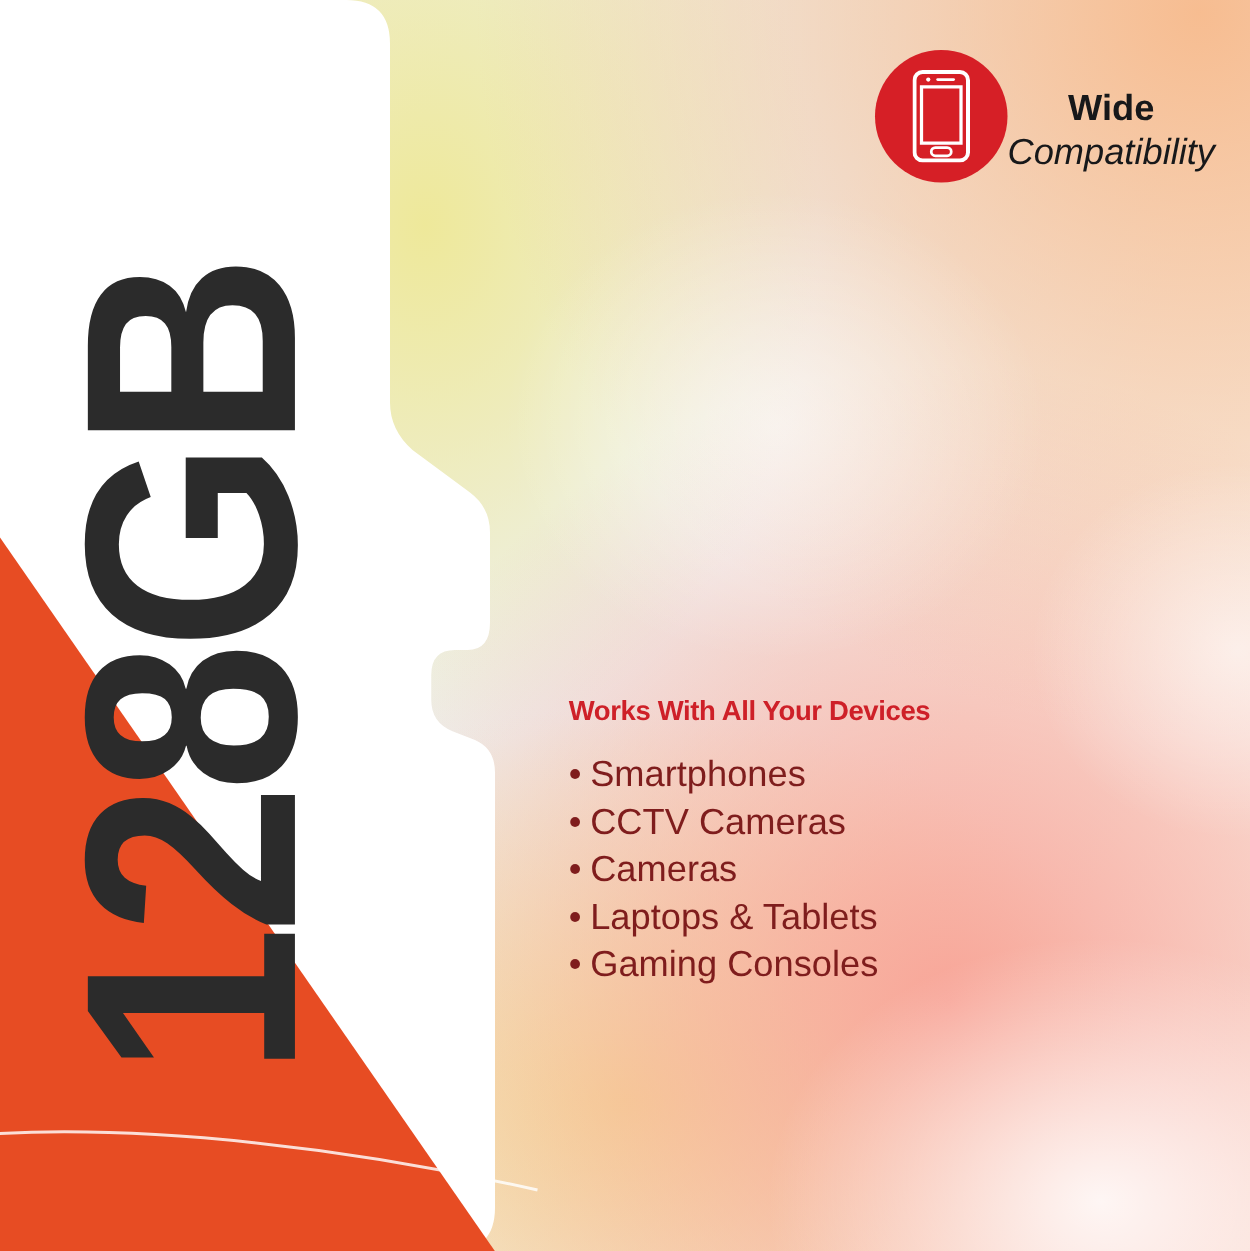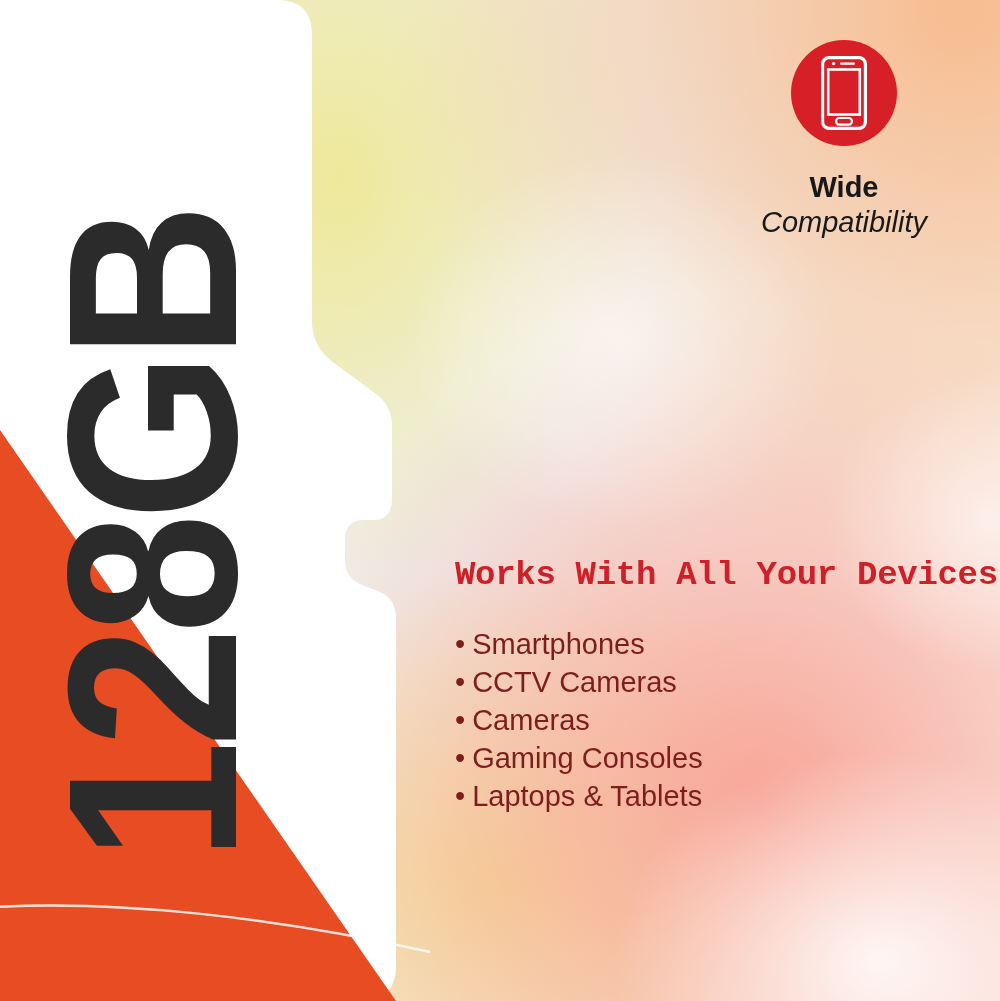--- a/index.html
+++ b/index.html
@@ -67,21 +67,21 @@
     line-height:1;
     white-space:nowrap;
     transform:scaleY(1.12);
   }
 
   
   .badge {
     position:absolute;
     left:700px; top:40px;
     width:288px;
-    display:flex; flex-direction:column; align-items:center;
+    display:flex; align-items:center;
   }
   .badge-circle {
     width:106px; height:106px;
     border-radius:50%;
     background:#d61f26;
     display:flex; align-items:center; justify-content:center;
     position:relative;
   }
   .phone-svg { display:block; }
   .badge-caption {
@@ -96,26 +96,25 @@
   .badge-caption .l2 { display:block; font-weight:normal;font-style:italic; }
 
   
   .devices {
     position:absolute;
     left:455px; top:556px;
     width:530px;
   }
   .devices-title {
     color:#ce2028;
-    font-size:34px;
+    font-size:22px;
     font-weight:bold;
     letter-spacing:-0.3px;
-    margin-bottom:32px;
+    margin-bottom:20px;
     white-space:nowrap;
-    font-family:Liberation Mono, monospace;
   }
   .devices-list { list-style:none; }
   .devices-list li {
     color:#7f1d1d;
     font-size:29px;
     line-height:1.31;
     white-space:nowrap;
   }
   .devices-list li .bullet { margin-right:7px; }
 </style>
@@ -173,18 +172,18 @@
       <span class="l2">Compatibility</span>
     </div>
   </div>
 
   <div class="devices">
     <div class="devices-title" style="color: rgb(206, 32, 40);">Works With All Your Devices</div>
     <ul class="devices-list">
         <li><span class="bullet">•</span><span>Smartphones</span></li>
         <li><span class="bullet">•</span><span>CCTV Cameras</span></li>
         <li><span class="bullet">•</span><span>Cameras</span></li>
+        <li><span class="bullet">•</span><span>Laptops &amp; Tablets</span></li>
         <li><span class="bullet">•</span><span>Gaming Consoles</span></li>
-        <li><span class="bullet">•</span><span>Laptops &amp; Tablets</span></li>
       </ul>
   </div>
 
 </div>
 
 </body></html>

